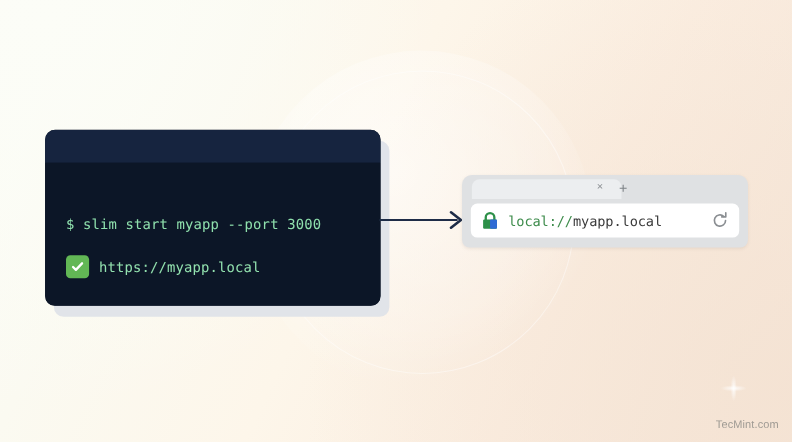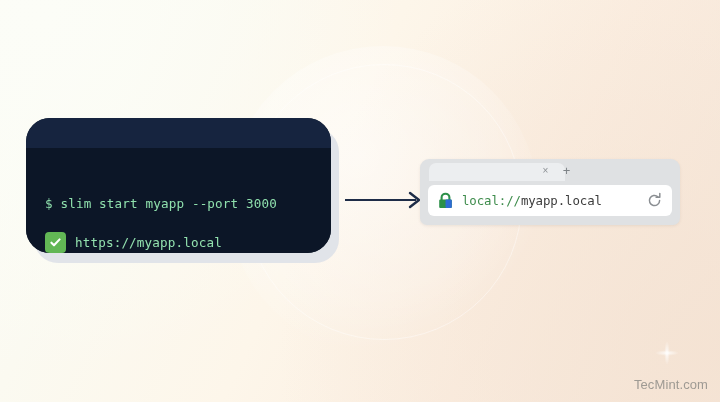--- a/index.html
+++ b/index.html
@@ -73,25 +73,25 @@
     width: 34px;
     height: 34px;
     background:
       radial-gradient(ellipse 4px 17px at 50% 50%, rgba(255,255,255,0.85) 0%, rgba(255,255,255,0) 70%),
       radial-gradient(ellipse 17px 4px at 50% 50%, rgba(255,255,255,0.85) 0%, rgba(255,255,255,0) 70%);
   }
 
   
   #terminal {
     position: absolute;
-    left: 26px;
+    left: 41px;
     top: 118px;
     width: 305px;
-    height: 135px;
-    border-radius: 24px;
+    height: 160px;
+    border-radius: 9px;
     background: #0c1627;
     overflow: hidden;
     box-shadow: 8px 10px 0 0 rgba(222,226,232,0.92);
   }
   #terminal-titlebar {
     position: absolute;
     left: 0;
     top: 0;
     width: 100%;
     height: 30px;
@@ -221,21 +221,21 @@
   #url-scheme { color: #3e8c4c; }
   #url-host { color: #3b3b3b; text-align: right; }
   #reload-icon { flex: none; display: block; margin-left: 6px; }
 
   
   #watermark {
     position: absolute;
     right: 12px;
     bottom: 10px;
     font-family: "Liberation Sans", sans-serif;
-    font-size: 13px;
+    font-size: 10px;
     color: #9e9a93;
     letter-spacing: 0.1px;
   }
 </style>
 </head>
 <body>
 
 <div id="stage">
 
   <div class="bg-layer bg-base"></div>

